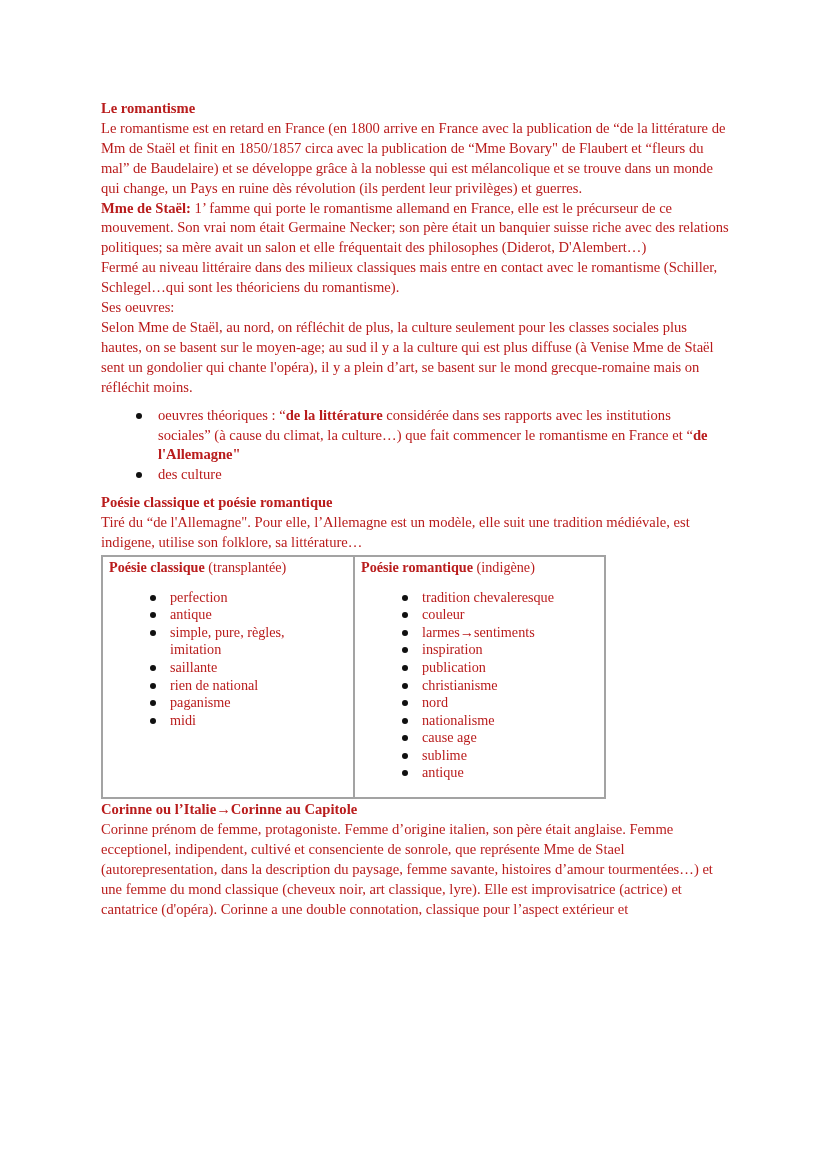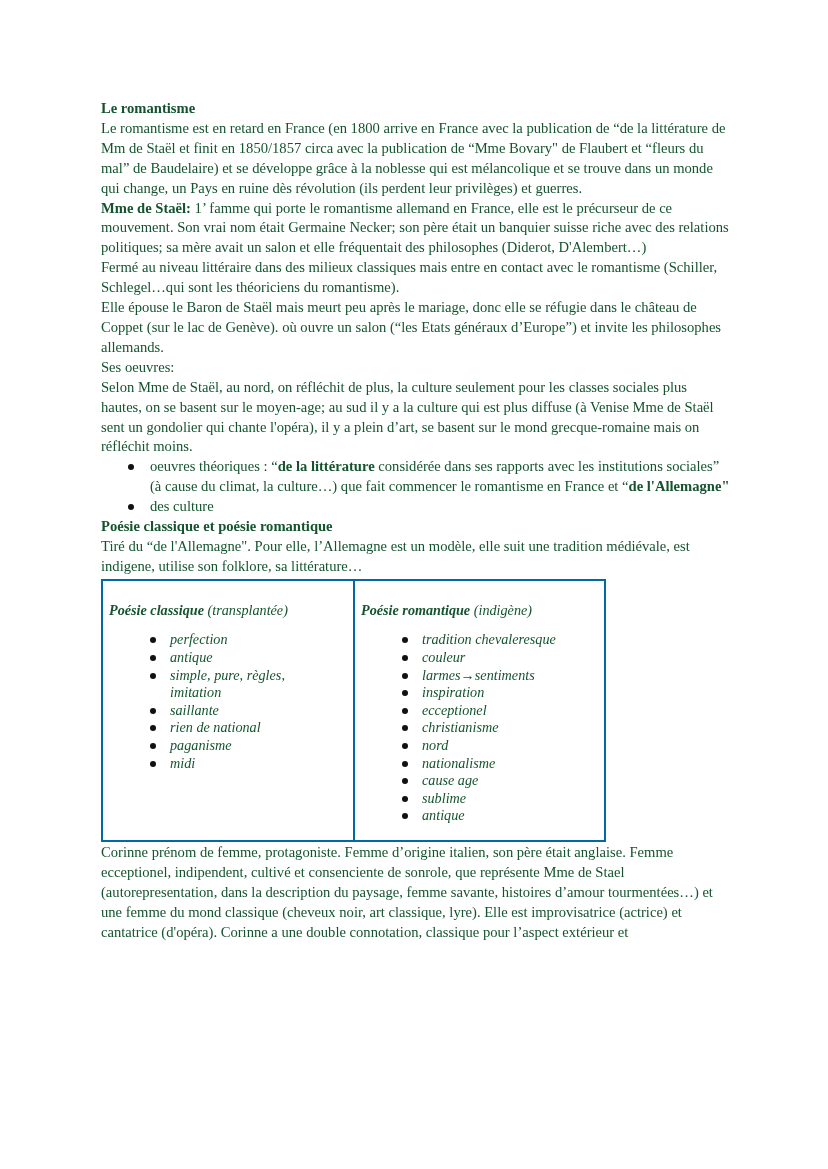--- a/index.html
+++ b/index.html
@@ -1,55 +1,54 @@
 <!DOCTYPE html>
 <html><head>
 <meta charset="utf-8">
 <style>
   html, body { margin: 0; padding: 0; background: #ffffff; }
   body { width: 828px; height: 1169px; position: relative; overflow: hidden; }
   .page {
     position: absolute; left: 101px; top: 99px; width: 630px;
-    font-family: "Liberation Serif", serif; font-size: 14.6px; line-height: 19.9px; color: #14532d;
+    font-family: "Liberation Serif", serif; font-size: 14.6px; line-height: 19.9px; color: #b91c1c;
   }
   p { margin: 0; }
   .b { font-weight: bold; }
   .bi { font-weight: bold; }
-  ul.bul { margin: 0; padding: 0; list-style: none; }
+  ul.bul { margin: 8px; padding: 0; list-style: none; }
   ul.bul li { position: relative; padding-left: 49px; }
   ul.bul li::before {
     content: ""; position: absolute; left: 27px; top: 7px; width: 6px; height: 6px;
     border-radius: 50%; background: #111111;
   }
   table.cmp {
     border-collapse: collapse; width: 505px; margin-top: 2px; margin-bottom: 1px;
   }
   table.cmp td {
-    border: 2px solid #0369a1; vertical-align: top; padding: 21px 6px 3px 6px;
-    font-size: 14.2px; line-height: 17.6px; font-style: italic;
+    border: 2px solid #a3a3a3; vertical-align: top; padding: 2px 6px 3px 6px;
+    font-size: 14.2px; line-height: 17.6px;
   }
   table.cmp td.c1 { width: 238px; height: 218px; }
   ul.tb { margin: 12px; padding: 0; list-style: none; }
   ul.tb li { position: relative; padding-left: 49px; }
   ul.tb li::before {
     content: ""; position: absolute; left: 29px; top: 6px; width: 6px; height: 6px;
     border-radius: 50%; background: #111111;
   }
 </style>
 </head>
 <body>
 
 <div class="page">
   <p class="b">Le romantisme</p>
   <p>Le romantisme est en retard en France (en 1800 arrive en France avec la publication de “de la littérature de Mm de Staël et finit en 1850/1857 circa avec la publication de “Mme Bovary" de Flaubert et “fleurs du mal” de Baudelaire) et se développe grâce à la noblesse qui est mélancolique et se trouve dans un monde qui change, un Pays en ruine dès révolution (ils perdent leur privilèges) et guerres.</p>
 
   <p><span class="b">Mme de Staël:</span><span> 1’ famme qui porte le romantisme allemand en France, elle est le précurseur de ce mouvement. Son vrai nom était Germaine Necker; son père était un banquier suisse riche avec des relations politiques; sa mère avait un salon et elle fréquentait des philosophes (Diderot, D'Alembert…)</span></p>
 
   <p>Fermé au niveau littéraire dans des milieux classiques mais entre en contact avec le romantisme (Schiller, Schlegel…qui sont les théoriciens du romantisme).</p>
-  <p>Elle épouse le Baron de Staël mais meurt peu après le mariage, donc elle se réfugie dans le château de Coppet (sur le lac de Genève). où ouvre un salon (“les Etats généraux d’Europe”) et invite les philosophes allemands.</p>
   <p>Ses oeuvres:</p>
 
   <p>Selon Mme de Staël, au nord, on réfléchit de plus, la culture seulement pour les classes sociales plus hautes, on se basent sur le moyen-age; au sud il y a la culture qui est plus diffuse (à Venise Mme de Staël sent un gondolier qui chante l'opéra), il y a plein d’art, se basent sur le mond grecque-romaine mais on réfléchit moins.</p>
   <ul class="bul">
     <li><span>oeuvres théoriques : “</span><span class="b">de la littérature</span><span> considérée dans ses rapports avec les institutions sociales” (à cause du climat, la culture…) que fait commencer le romantisme en France et “</span><span class="b">de l'Allemagne</span><span class="b">"</span></li>
     <li>des culture</li>
   </ul>
 
   <p class="bi">Poésie classique et poésie romantique</p>
   <p>Tiré du “de l'Allemagne". Pour elle, l’Allemagne est un modèle, elle suit une tradition médiévale, est indigene, utilise son folklore, sa littérature…</p>
@@ -69,27 +68,28 @@
           <li>midi</li>
         </ul>
       </td>
       <td>
         <div><span class="b">Poésie romantique</span><span> (indigène)</span></div>
         <ul class="tb">
           <li>tradition chevaleresque</li>
           <li>couleur</li>
           <li>larmes→sentiments</li>
           <li>inspiration</li>
-          <li>ecceptionel</li>
+          <li>publication</li>
           <li>christianisme</li>
           <li>nord</li>
           <li>nationalisme</li>
           <li>cause age</li>
           <li>sublime</li>
           <li>antique</li>
         </ul>
       </td>
     </tr>
   </tbody>
     </table>
 
+  <p class="bi">Corinne ou l’Italie→Corinne au Capitole</p>
   <p>Corinne prénom de femme, protagoniste. Femme d’origine italien, son père était anglaise. Femme ecceptionel, indipendent, cultivé et consenciente de sonrole, que représente Mme de Stael (autorepresentation, dans la description du paysage, femme savante, histoires d’amour tourmentées…) et une femme du mond classique (cheveux noir, art classique, lyre). Elle est improvisatrice (actrice) et cantatrice (d'opéra). Corinne a une double connotation, classique pour l’aspect extérieur et</p>
 </div>
 
 </body></html>

